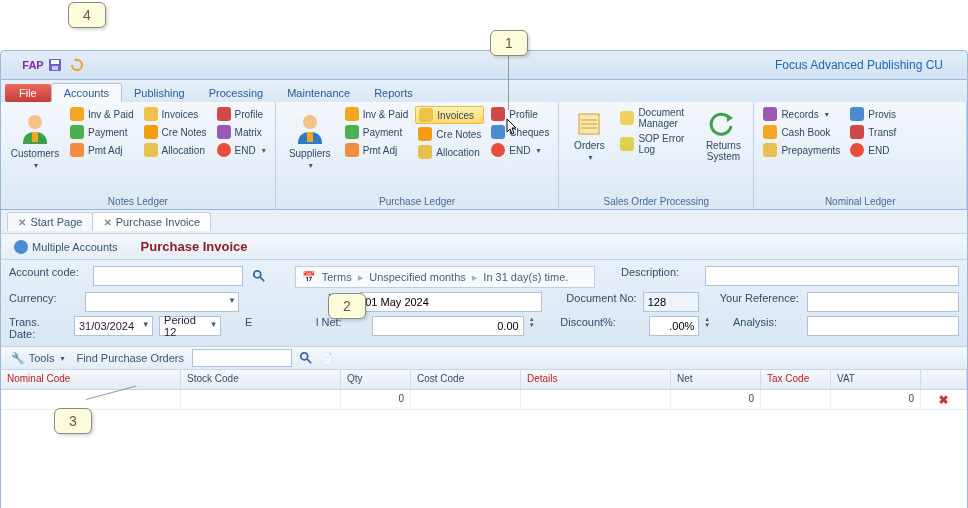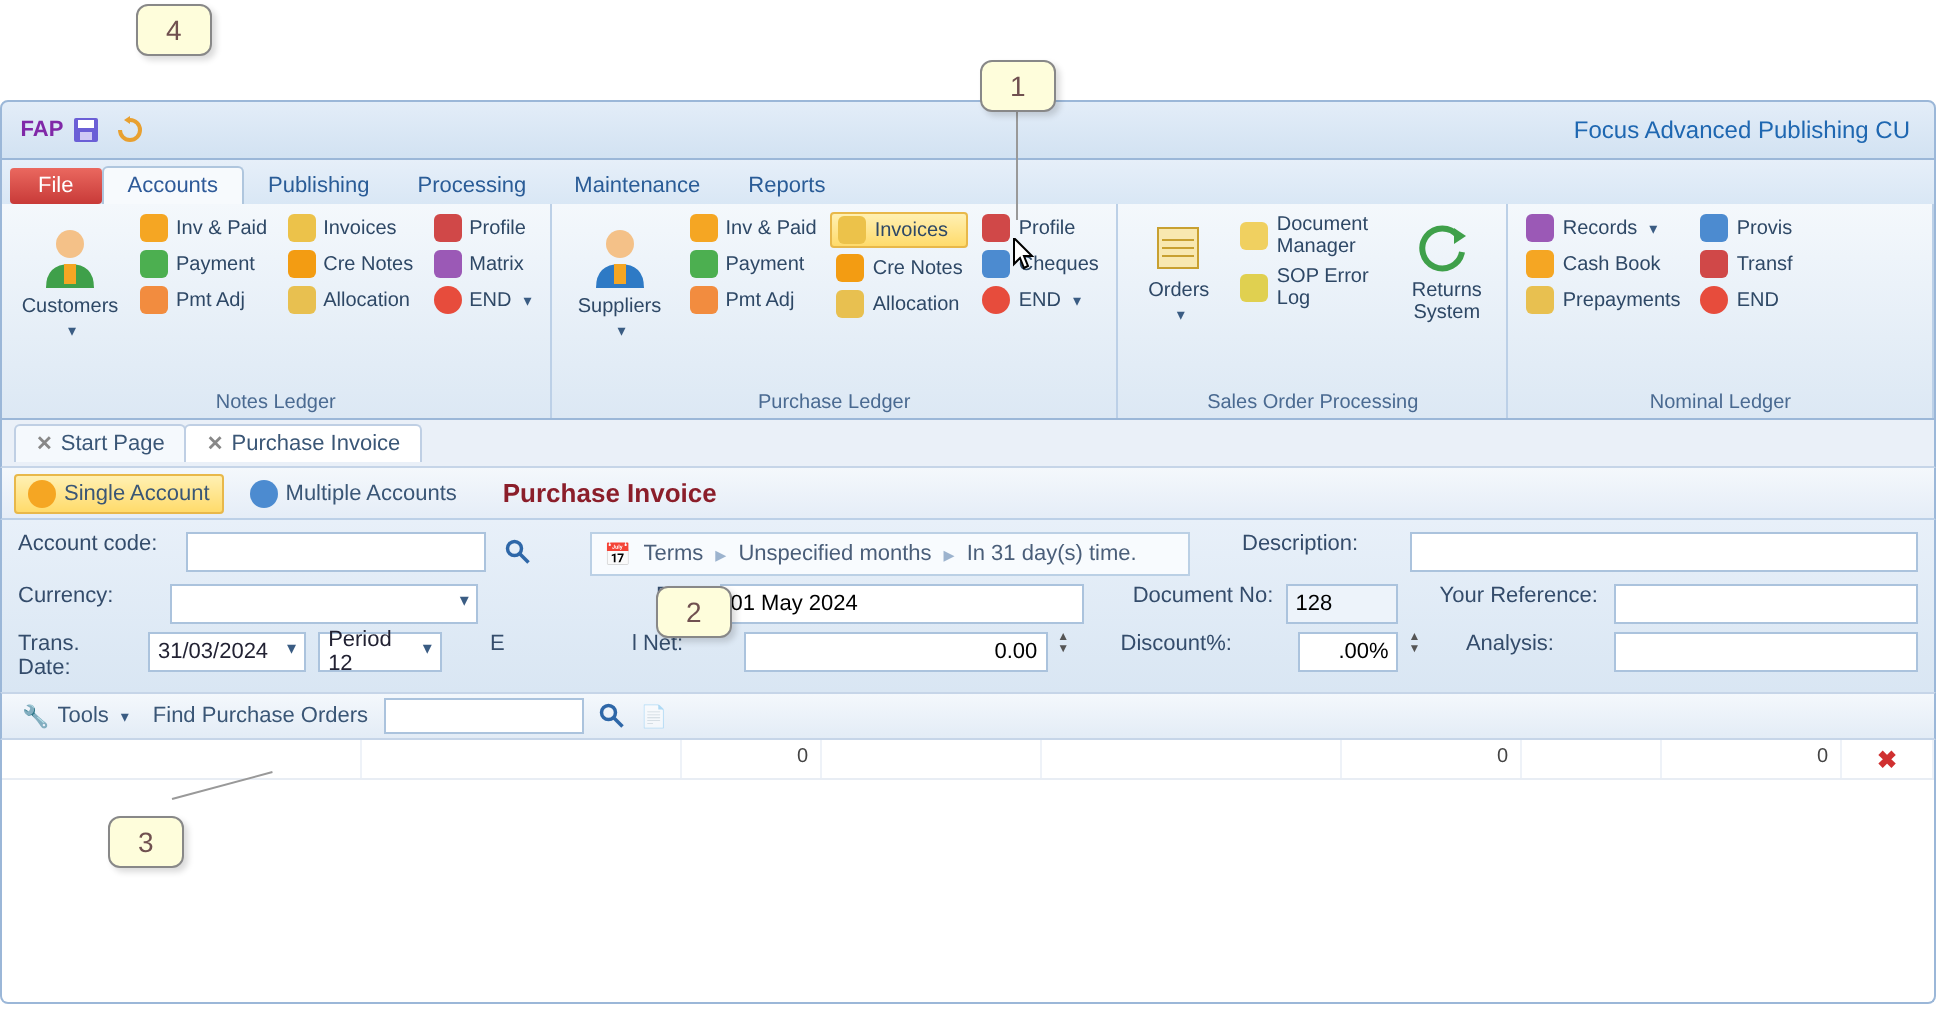--- a/index.html
+++ b/index.html
@@ -3,21 +3,21 @@
 <meta charset="utf-8">
 <style>
   * { box-sizing: border-box; margin: 0; padding: 0; }
   body { font-family: "Segoe UI", Tahoma, sans-serif; font-size: 11px; background: #fff; width: 968px; height: 508px; overflow: hidden; position: relative; }
 
   
   .callout { position: absolute; background: #FEFDDB; border: 1px solid #888; border-radius: 6px; padding: 4px 14px; font-size: 14px; color: #705050; z-index: 1000; box-shadow: 2px 2px 3px rgba(0,0,0,0.15); }
   .callout-line { position: absolute; background: #999; height: 1px; z-index: 999; }
 
   
-  .titlebar { background: linear-gradient(#E3EDF8, #D2E2F2); height: 30px; display: flex; align-items: center; padding: 0 12px; justify-content: space-between; border-top-left-radius: 4px; border-top-right-radius: 4px; border: 1px solid #9BB7D8; }
+  .titlebar { background: linear-gradient(#E3EDF8, #D2E2F2); height: 30px; display: flex; align-items: center; padding: 0 24px; justify-content: space-between; border-top-left-radius: 4px; border-top-right-radius: 4px; border: 1px solid #9BB7D8; }
   .titlebar-left { display: flex; gap: 6px; align-items: center; }
   .app-title { color: #1E67B1; font-size: 12px; font-weight: 400; }
   .tb-icon { width:16px; height:16px; display:inline-flex; align-items:center; justify-content:center; }
 
   
   .ribbon-tabs { background: linear-gradient(#E6EFF9,#D9E7F5); height: 22px; display: flex; align-items: flex-end; border-left:1px solid #9BB7D8; border-right:1px solid #9BB7D8; }
   .rtab { padding: 3px 12px; color: #2A5C97; font-size: 11px; cursor: pointer; border-top-left-radius:3px; border-top-right-radius:3px; }
   .rtab.file { background: linear-gradient(#EA685F,#C83A38); color: #fff; margin-left: 4px; border-radius: 2px; padding: 3px 14px; }
   .rtab.active { background: #F7FAFD; color: #2E5A99; border:1px solid #AFC6DE; border-bottom:none; }
 
@@ -325,24 +325,20 @@
       <span class="x">✕</span>
       <span>Start Page</span>
     </div>
   <div class="doc-tab active">
       <span class="x">✕</span>
       <span>Purchase Invoice</span>
     </div>
 </div>
 
 <div class="modebar">
-  <div class="mode-btn active">
-      <span class="mini-icon" style="background:#F5A623;border-radius:50%"></span>
-      <span>Single Account</span>
-    </div>
   <div class="mode-btn">
       <span class="mini-icon" style="background:#4C8BD0;border-radius:50%"></span>
       <span>Multiple Accounts</span>
     </div>
   <div class="section-title">Purchase Invoice</div>
 </div>
 
 <div class="form-area">
   <div class="form-row">
     <span class="lbl" style="width:78px">Account code:</span>
@@ -420,20 +416,31 @@
   <span class="search-btn">
       <svg class="mag-svg" viewBox="0 0 16 16">
         <circle cx="6" cy="6" r="4" fill="none" stroke="#2E67A8" stroke-width="2"></circle>
         <line x1="9" y1="9" x2="14" y2="14" stroke="#2E67A8" stroke-width="2"></line>
       </svg>
     </span>
   <span style="opacity:0.5">📄</span>
 </div>
 
 <div class="grid">
+  <div class="grid-head">
+    <div class="gh red" style="width:180px">Nominal Code</div>
+    <div class="gh" style="width:160px">Stock Code</div>
+    <div class="gh" style="width:70px">Qty</div>
+    <div class="gh" style="width:110px">Cost Code</div>
+    <div class="gh red" style="width:150px">Details</div>
+    <div class="gh" style="width:90px">Net</div>
+    <div class="gh red" style="width:70px">Tax Code</div>
+    <div class="gh" style="width:90px">VAT</div>
+    <div class="gh" style="flex:1"></div>
+  </div>
   <div class="grid-row">
     <div class="gc" style="width:180px;text-align:left"></div>
     <div class="gc" style="width:160px"></div>
     <div class="gc" style="width:70px">0</div>
     <div class="gc" style="width:110px"></div>
     <div class="gc" style="width:150px"></div>
     <div class="gc" style="width:90px">0</div>
     <div class="gc" style="width:70px"></div>
     <div class="gc" style="width:90px">0</div>
     <div class="gc del-x" style="flex:1">✖</div>

